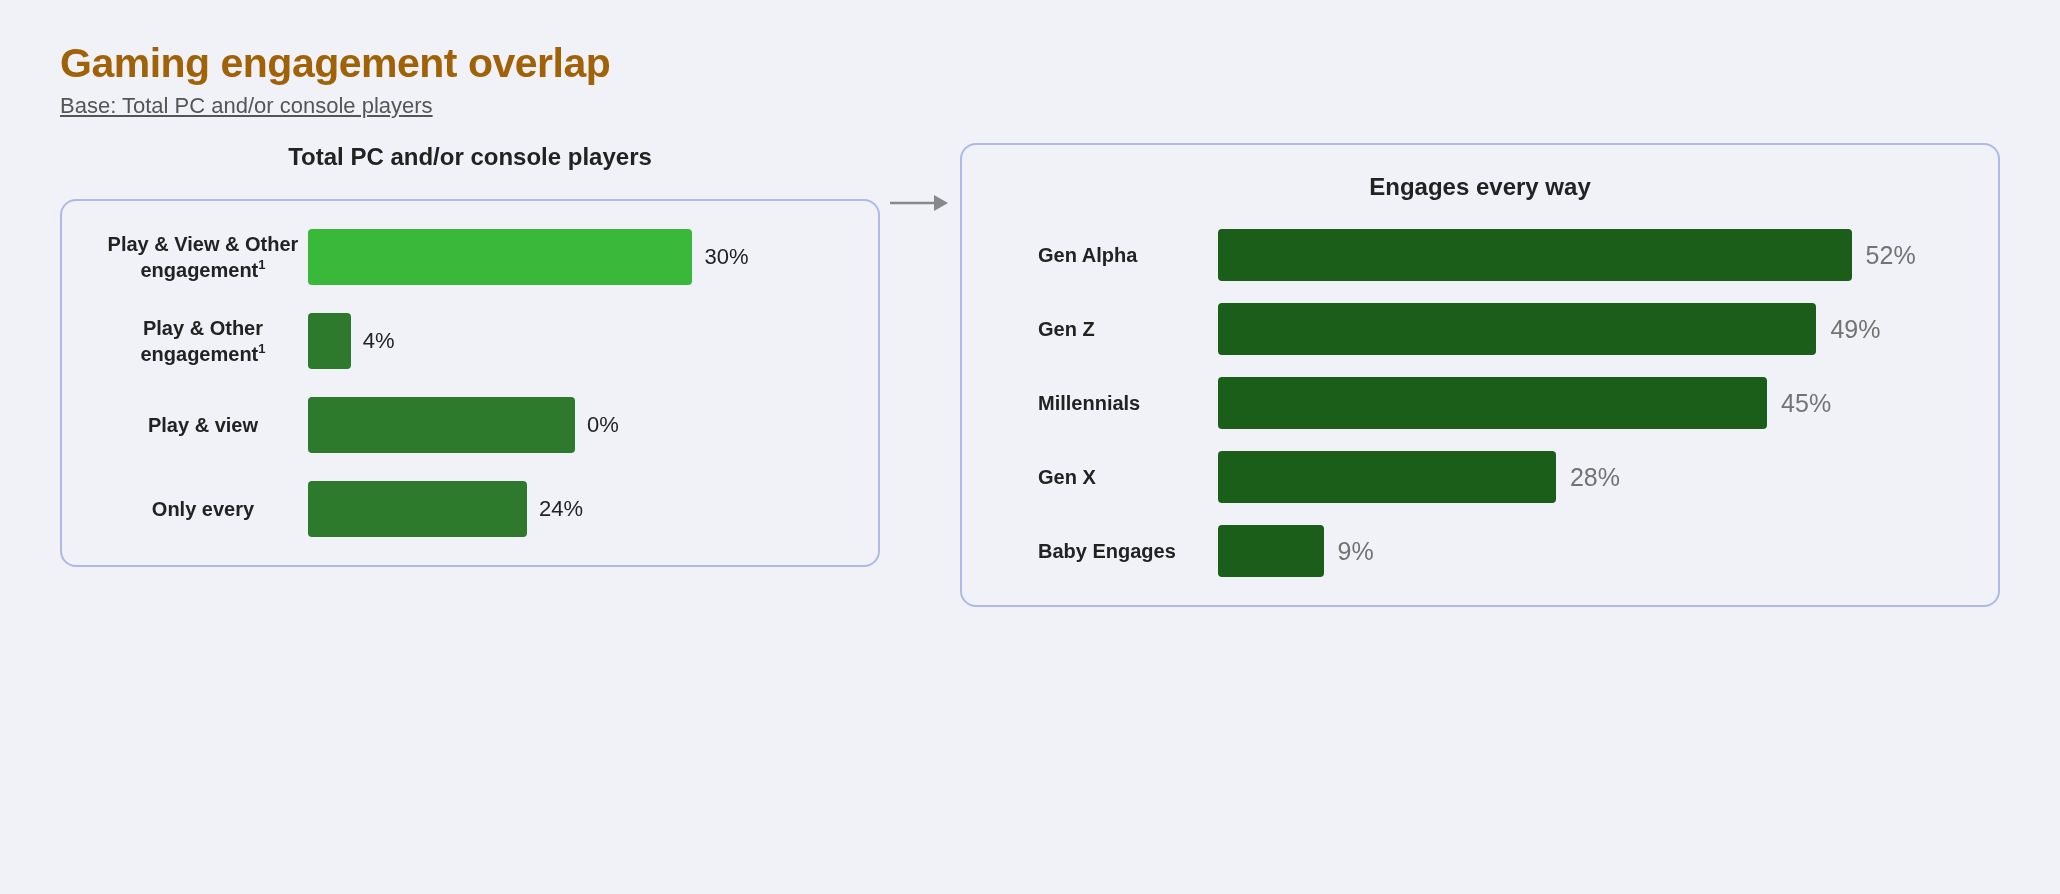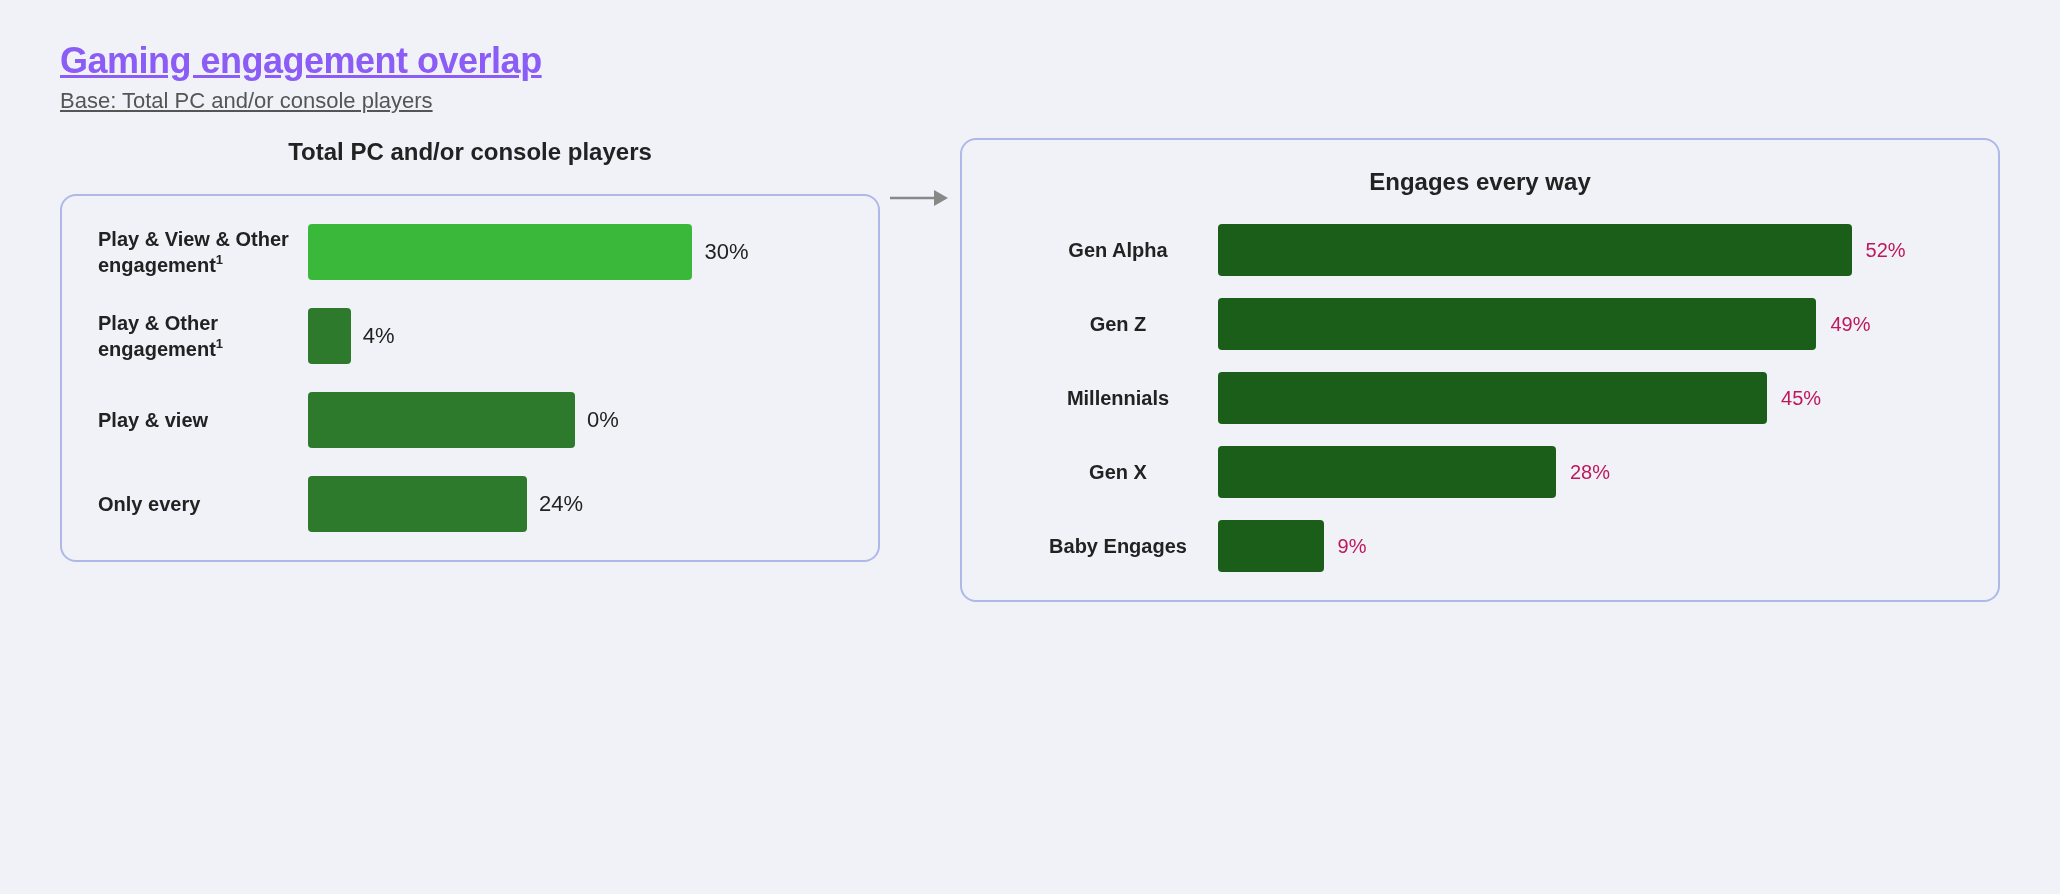--- a/index.html
+++ b/index.html
@@ -17,25 +17,24 @@
       width: 100%;
       height: 100%;
       display: flex;
       flex-direction: column;
       gap: 0;
     }
     .title-section {
       margin-bottom: 24px;
     }
     .main-title {
-      font-size: 36px;
+      font-size: 41px;
       font-weight: 800;
-      color: #8b5cf6;
+      color: #a16207;
       letter-spacing: -0.5px;
-      text-decoration: underline;
     }
     .subtitle {
       font-size: 22px;
       color: #555;
       margin-top: 6px;
       text-decoration: underline;
     }
     .charts-row {
       display: flex;
       flex-direction: row;
@@ -70,21 +69,21 @@
       align-items: center;
       margin-bottom: 28px;
     }
     .bar-row:last-child {
       margin-bottom: 0;
     }
     .bar-label {
       font-size: 20px;
       font-weight: 600;
       color: #222;
-      text-align: left;
+      text-align: center;
       width: 210px;
       min-width: 210px;
       line-height: 1.3;
     }
     .bar-label sup {
       font-size: 13px;
     }
     .bar-track {
       display: flex;
       align-items: center;
@@ -140,41 +139,41 @@
       align-items: center;
       margin-bottom: 22px;
     }
     .right-bar-row:last-child {
       margin-bottom: 0;
     }
     .right-bar-label {
       font-size: 20px;
       font-weight: 600;
       color: #222;
-      text-align: center;
+      text-align: left;
       width: 160px;
       min-width: 160px;
       margin-right: 20px;
       line-height: 1.3;
     }
     .right-bar-track {
       display: flex;
       align-items: center;
       gap: 14px;
       flex: 1;
     }
     .right-bar-fill {
       height: 52px;
       border-radius: 4px;
       background: #1a5e1a;
     }
     .right-bar-value {
-      font-size: 20px;
+      font-size: 25px;
       font-weight: 500;
-      color: #be185d;
+      color: #737373;
       white-space: nowrap;
     }
   </style>
 </head>
 <body>
 
 <div class="page-container">
   <div class="title-section">
     <h1 class="main-title">Gaming engagement overlap</h1>
     <p class="subtitle">Base: Total PC and/or console players</p>

